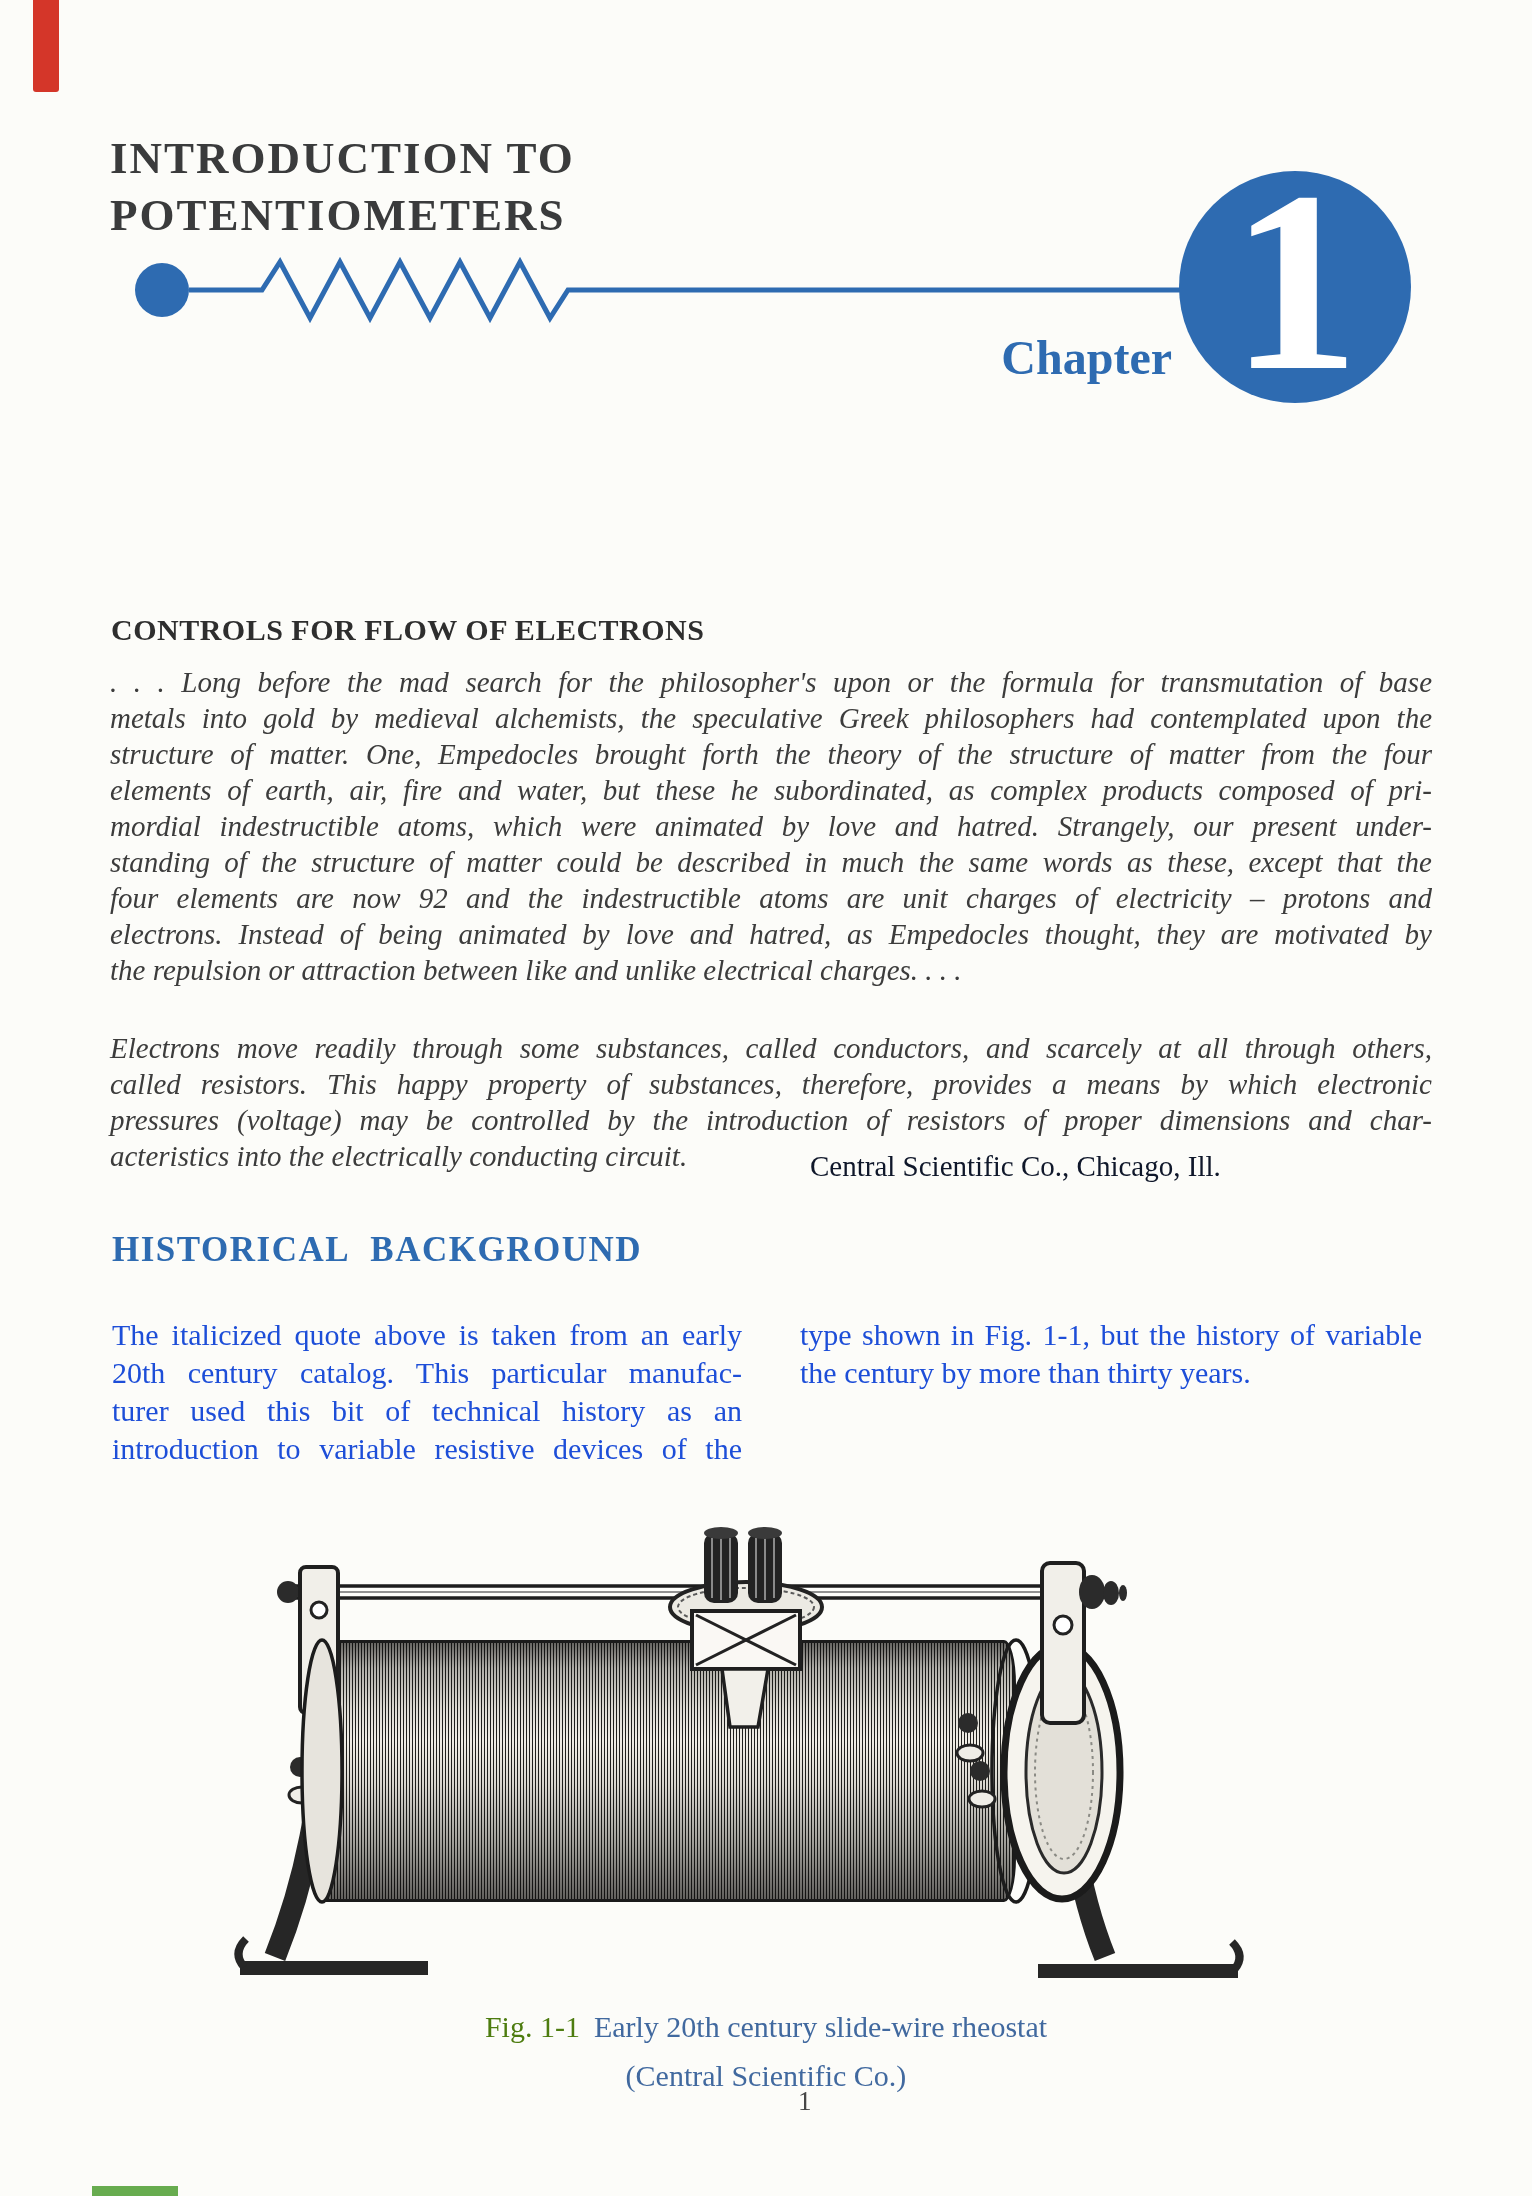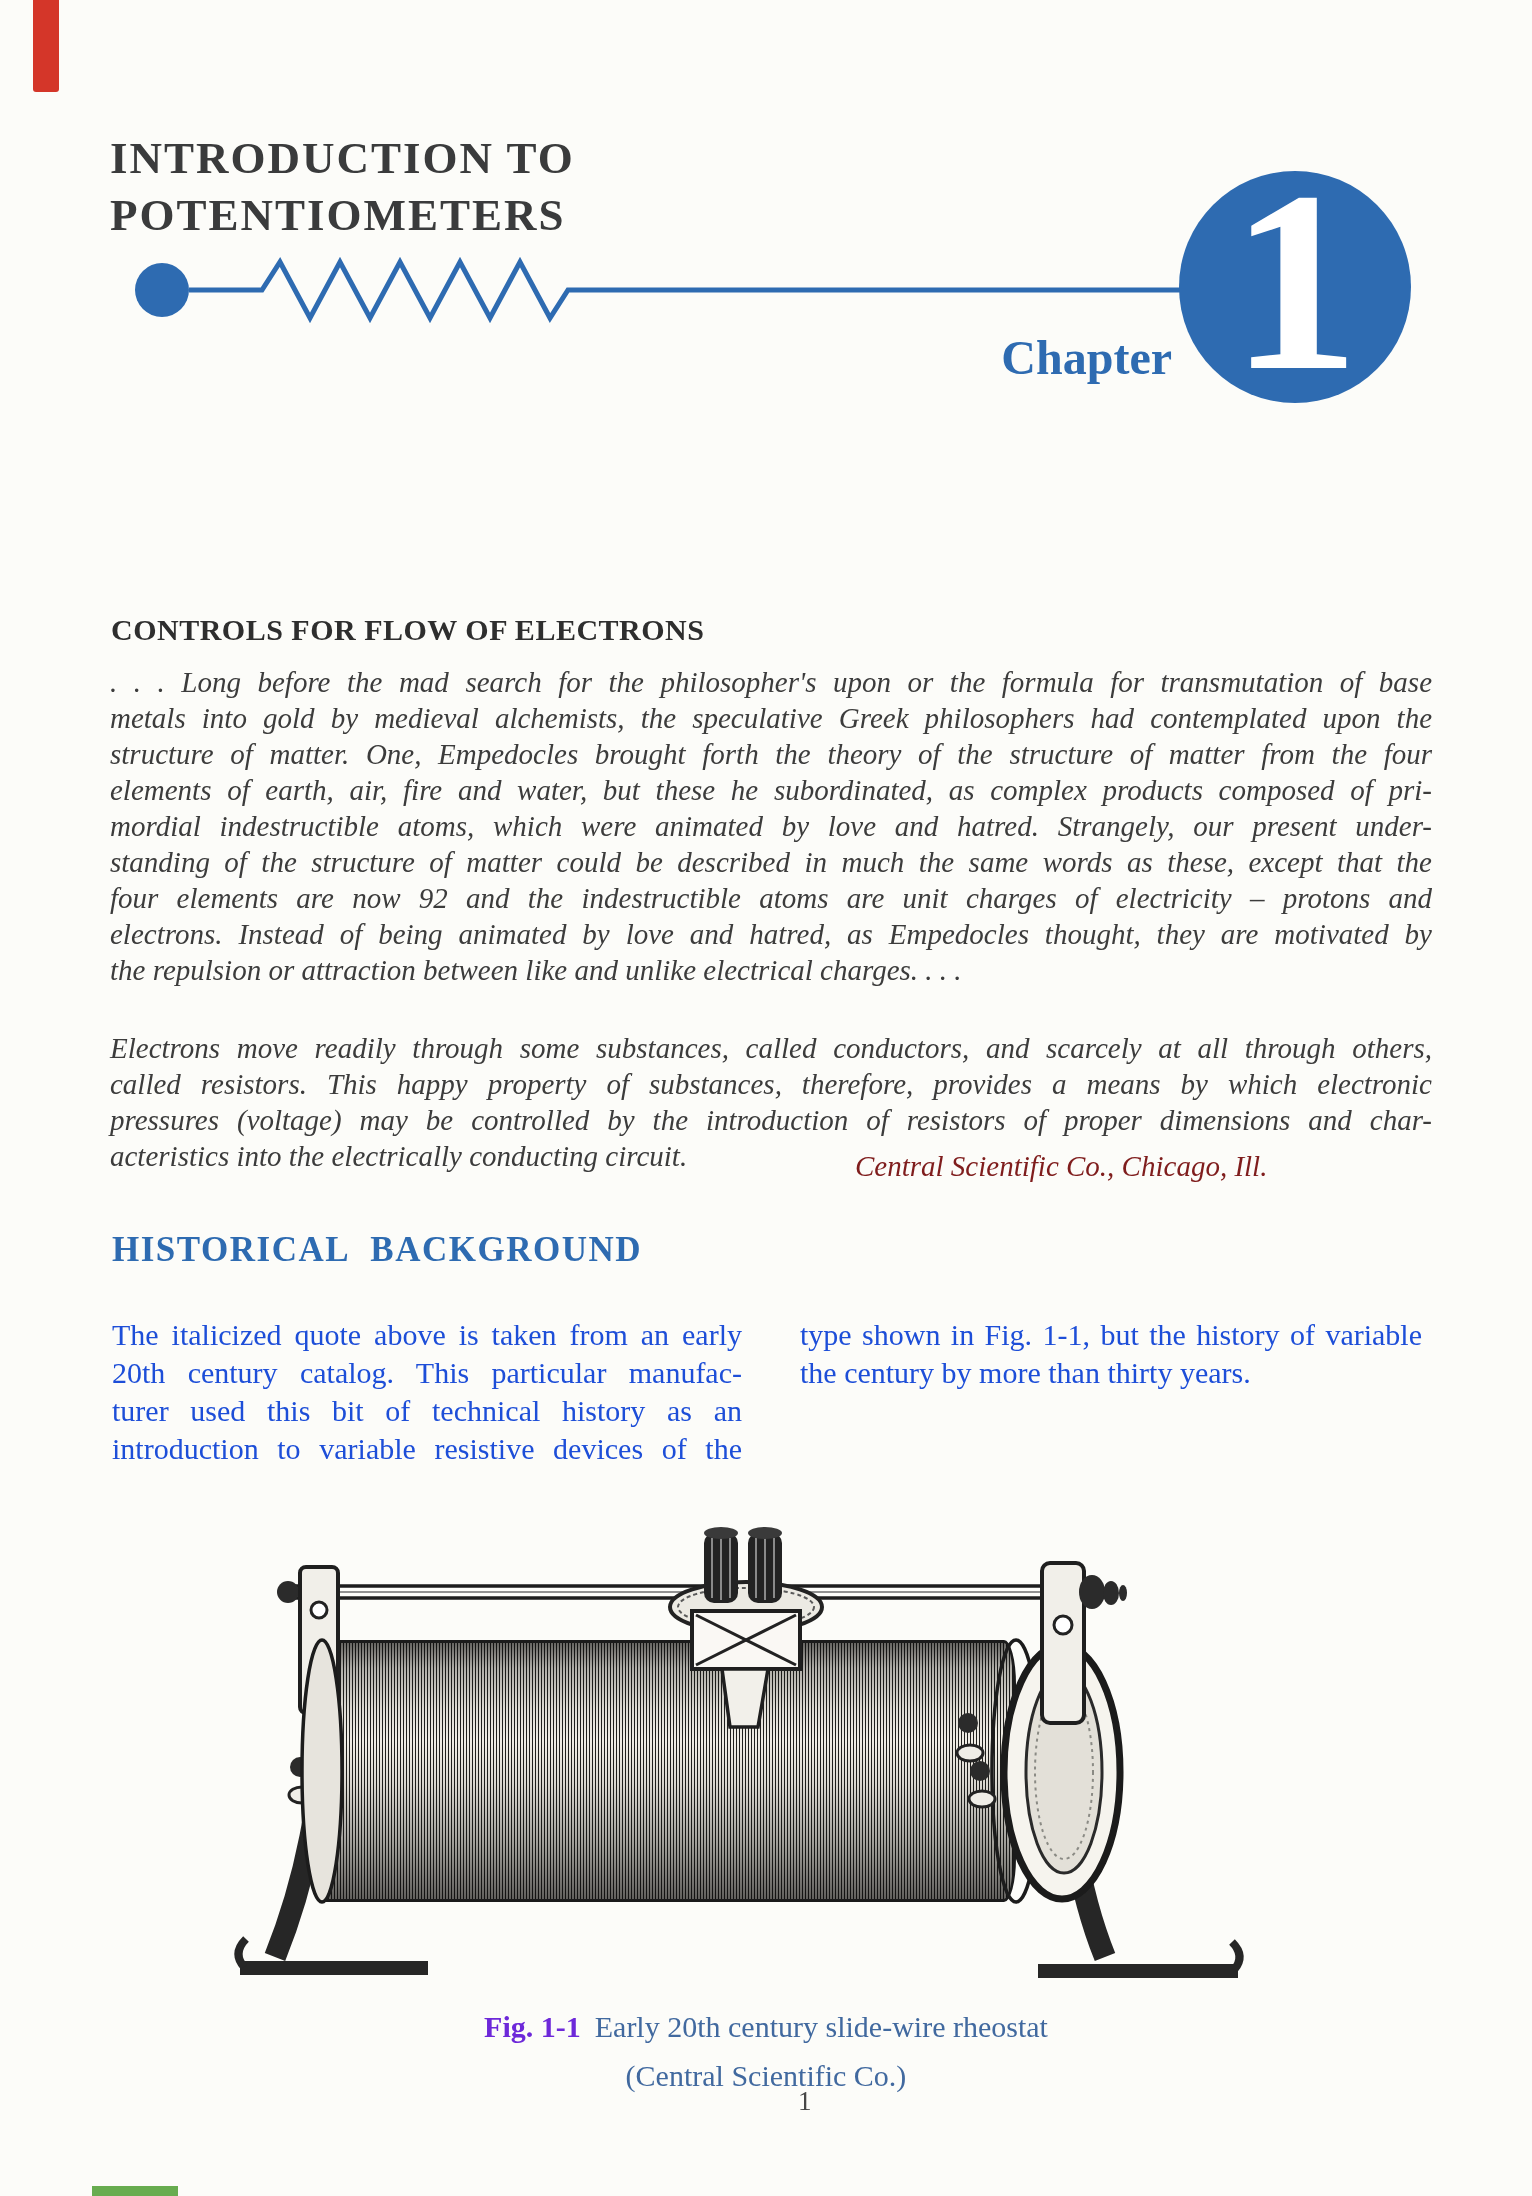--- a/index.html
+++ b/index.html
@@ -22,21 +22,21 @@
          background:#2e6bb1; display:flex; align-items:center; justify-content:center;}
   .badge .one{font-size:258px; line-height:232px; color:#ffffff; font-weight:bold;
               transform:translateY(-6px);}
 
   
   .controls-heading{position:absolute; left:111px; top:613px; font-size:30px; font-weight:bold;
                     letter-spacing:.5px; color:#2e2e2e;}
   .quote-p{position:absolute; left:110px; width:1322px; font-style:italic; font-size:29px;
            line-height:36px; color:#3c3c3c;}
   .quote-p1{top:664px;} .quote-p2{top:1006px;margin-top:24px;}
-  .attribution{position:absolute; left:810px; top:1150px; font-style:italic; font-size:29px; color:#7f1d1d;margin-left:45px;}
+  .attribution{position:absolute; left:810px; top:1150px; font-size:29px; color:#0f172a;}
 
   .jline{text-align:justify; text-align-last:justify;}
   .jline.nojust{text-align-last:auto;}
   .jline.indent{text-indent:42px;}
 
   
   .hist-heading{position:absolute; left:112px; top:1230px; font-size:35px; font-weight:bold;
                 color:#2e6bb1; letter-spacing:1.5px; word-spacing:12px;}
   .col{position:absolute; top:1316px; font-size:30px; line-height:38px; color:#1d4ed8;}
   .col-left{left:112px; width:630px;}
@@ -47,21 +47,21 @@
   .coil{position:absolute; left:80px; top:135px; width:706px; height:262px;
         border:3px solid #1b1b1b; border-radius:12px/44px; box-sizing:border-box;
         background:
           linear-gradient(180deg, rgba(10,10,10,.60) 0%, rgba(10,10,10,.28) 10%,
             rgba(10,10,10,.08) 26%, rgba(10,10,10,0) 38%, rgba(10,10,10,.10) 55%,
             rgba(10,10,10,.34) 78%, rgba(10,10,10,.62) 100%),
           repeating-linear-gradient(90deg, #20201e 0px, #20201e 1px, #f0ede5 1px, #f0ede5 3px);}
   .fig-svg{position:absolute; left:0; top:0;}
   .caption{position:absolute; left:0; right:0; top:2002px; text-align:center;
            font-size:30px; line-height:49px; color:#41699f;}
-  .caption .fig-label{font-weight:bold; color:#6d28d9; margin-right:14px;}
+  .caption .fig-label{font-weight:normal; color:#4d7c0f; margin-right:14px;}
 
   .page-number{position:absolute; left:798px; top:2086px; font-size:27px; color:#474747;}
 </style>
 </head>
 <body>
 
 <div class="page">
 
   <div class="mark-red" style="background:#d43629;"></div>
   <div class="mark-green" style="background:#57a33c;"></div>

